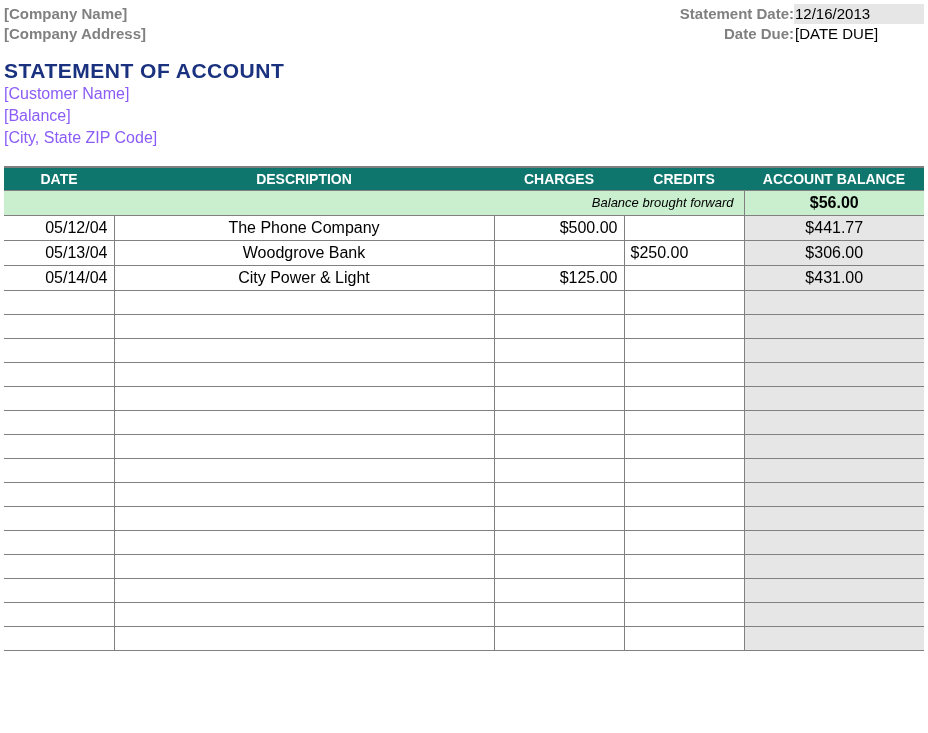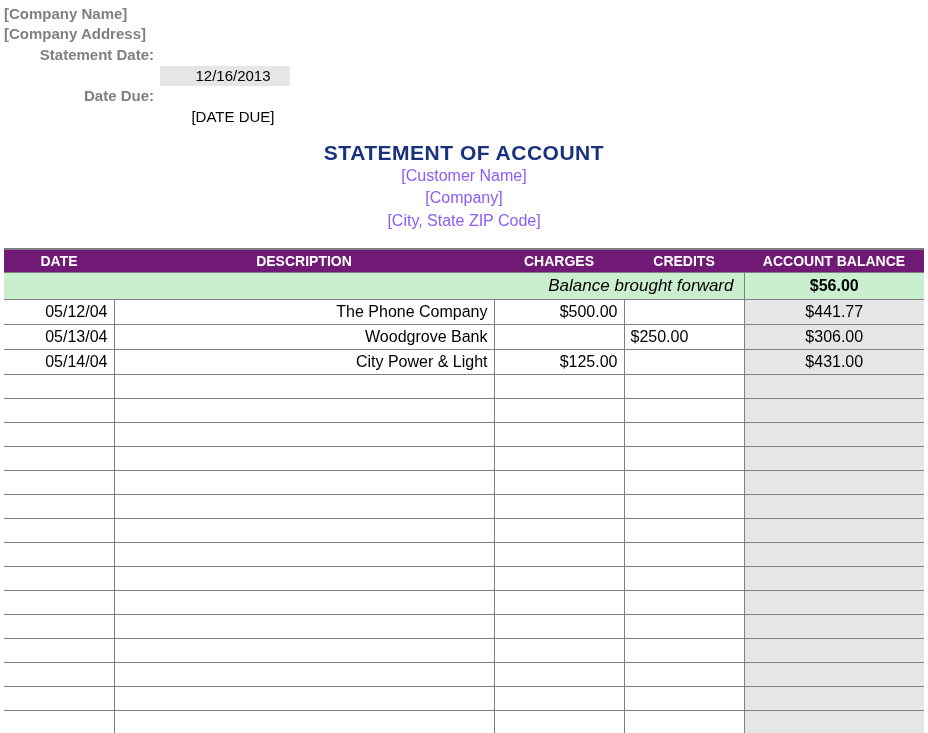--- a/index.html
+++ b/index.html
@@ -13,73 +13,69 @@
     width: 928px;
   }
   .page {
     width: 928px;
     padding: 4px 4px 0 4px;
   }
   .header-row {
     display: flex;
     justify-content: space-between;
     align-items: flex-start;
-    flex-direction: column;
   }
   .company-block {
     color: #808080;
     font-weight: bold;
     line-height: 1.35;
   }
   .meta-block {
     text-align: right;
     line-height: 1.35;
   }
   .meta-line {
     display: flex;
     justify-content: flex-end;
-    gap: 6px;
   }
   .meta-label {
     color: #808080;
     font-weight: bold;
     min-width: 150px;
     text-align: right;
   }
   .meta-value {
     min-width: 130px;
-    text-align: center;
-    padding-left: 16px;
-    margin-top: 21px;
+    text-align: left;
+    padding-left: 1px;
   }
   .meta-value.shaded {
     background: #e6e6e6;
   }
   .title-block {
-    text-align: center;
     margin-top: 14px;
     margin-bottom: 16px;
   }
   .title-main {
     color: #19317e;
     font-weight: bold;
     font-size: 21px;
     letter-spacing: 0.5px;
   }
   .title-sub {
     color: #8b5cf6;
     font-size: 16px;
     line-height: 1.4;
   }
   table.ledger {
     width: 100%;
     border-collapse: collapse;
   }
   table.ledger th {
-    background: #701a75;
+    background: #0f766e;
     color: #ffffff;
     font-weight: bold;
     font-size: 14px;
     padding: 3px 4px;
     text-align: center;
     border-top: 2px solid #808080;
     border-bottom: 1px solid #808080;
   }
   table.ledger th.col-date { width: 110px; }
   table.ledger th.col-desc { width: 380px; }
@@ -88,31 +84,31 @@
   table.ledger th.col-balance { width: 180px; }
   table.ledger td {
     border-bottom: 1px solid #808080;
     border-right: 1px solid #808080;
     padding: 3px 6px;
     height: 24px;
     font-size: 16px;
     vertical-align: middle;
   }
   table.ledger td.date { text-align: right; }
-  table.ledger td.desc { text-align: right; }
+  table.ledger td.desc { text-align: center; }
   table.ledger td.charges { text-align: right; }
   table.ledger td.credits { }
   table.ledger td.balance { text-align: center; background: #e6e6e6; font-weight: normal; }
   tr.bf td {
     background: #c9efce;
   }
   tr.bf td.bf-label {
     font-style: italic;
     text-align: right;
-    font-size: 17px;
+    font-size: 13px;
     padding-right: 10px;
   }
   tr.bf td.balance {
     background: #c9efce;
     font-weight: bold;
   }
   table.ledger td:first-child { border-left: none; }
   table.ledger td:last-child { border-right: none; }
 </style>
 </head>
@@ -133,21 +129,21 @@
       <div class="meta-line">
         <span class="meta-label">Date Due:</span>
         <span class="meta-value">[DATE DUE]</span>
       </div>
     </div>
   </div>
 
   <div class="title-block">
     <div class="title-main">STATEMENT OF ACCOUNT</div>
     <div class="title-sub">[Customer Name]</div>
-    <div class="title-sub">[Company]</div>
+    <div class="title-sub">[Balance]</div>
     <div class="title-sub">[City, State  ZIP Code]</div>
   </div>
 
   <table class="ledger">
     <thead>
       <tr>
         <th class="col-date">DATE</th>
         <th class="col-desc">DESCRIPTION</th>
         <th class="col-charges">CHARGES</th>
         <th class="col-credits">CREDITS</th>

